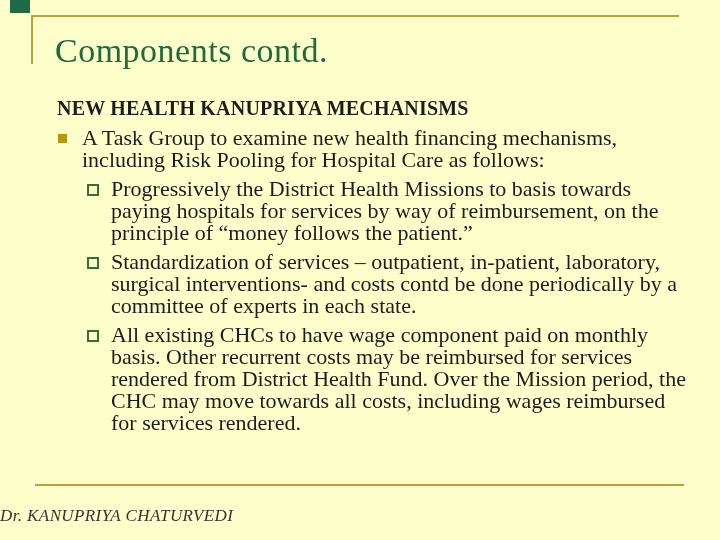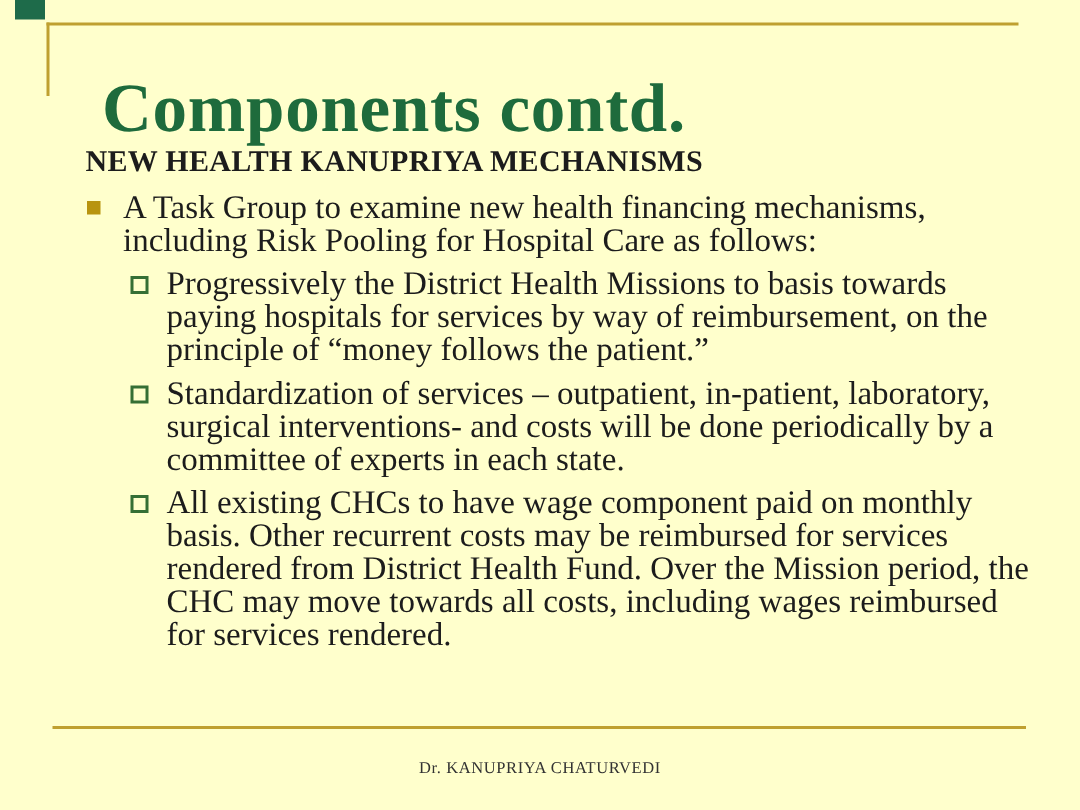--- a/index.html
+++ b/index.html
@@ -36,23 +36,23 @@
     left: 31px;
     top: 15px;
     width: 2px;
     height: 49px;
     background: var(--rule, #BFA030);
   }
   .slide-title {
     position: absolute;
     left: 50px;
     top: 27px;
-    margin: 18px;
-    font-size: 46px;
-    font-weight: bold;
+    margin: 5px;
+    font-size: 34px;
+    font-weight: normal;
     letter-spacing: 0.5px;
     color: var(--title, #1E6B3C);
   }
   .content {
     position: absolute;
     left: 57px;
     top: 97px;
     right: 28px;
     color: var(--text, #1C1C1C);
   }
@@ -96,24 +96,24 @@
     top: 484px;
     width: 649px;
     height: 2px;
     background: var(--rule, #BFA030);
   }
   .footer-credit {
     position: absolute;
     left: 0;
     right: 0;
     top: 506px;
-    text-align: center;
-    font-size: 11px;
+    font-size: 17px;
     letter-spacing: 0.4px;
     color: #333333;
+    font-style: italic;
   }
 </style>
 </head>
 <body>
 
 <div class="slide">
 
   <div class="corner-square"></div>
   <div class="title-rule-h"></div>
   <div class="title-rule-v"></div>
@@ -128,21 +128,21 @@
       <p>A Task Group to examine new health financing mechanisms, including Risk Pooling for Hospital Care as follows:</p>
     </div>
 
     <div class="row l2">
       <span class="marker-hollow"></span>
       <p>Progressively the District Health Missions to basis towards paying hospitals for services by way of reimbursement, on the principle of “money follows the patient.”</p>
     </div>
 
     <div class="row l2">
       <span class="marker-hollow"></span>
-      <p>Standardization of services – outpatient, in-patient, laboratory, surgical interventions- and costs will be done periodically by a committee of experts in each state.</p>
+      <p>Standardization of services – outpatient, in-patient, laboratory, surgical interventions- and costs contd be done periodically by a committee of experts in each state.</p>
     </div>
 
 
     <div class="row l2">
       <span class="marker-hollow"></span>
       <p>All existing CHCs to have wage component paid on monthly basis. Other recurrent costs may be reimbursed for services rendered from District Health Fund. Over the Mission period, the CHC may move towards all costs, including wages reimbursed for services rendered.</p>
     </div>
   </div>
 
   <div class="footer-rule"></div>

